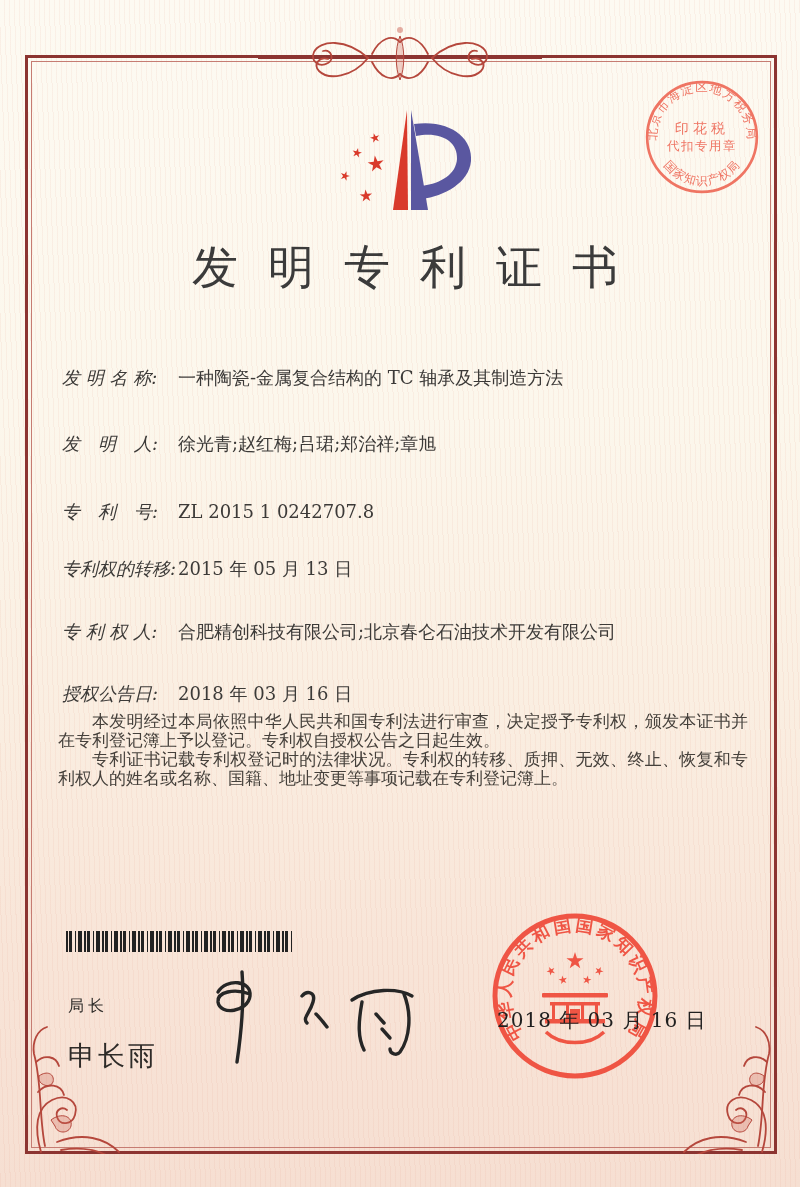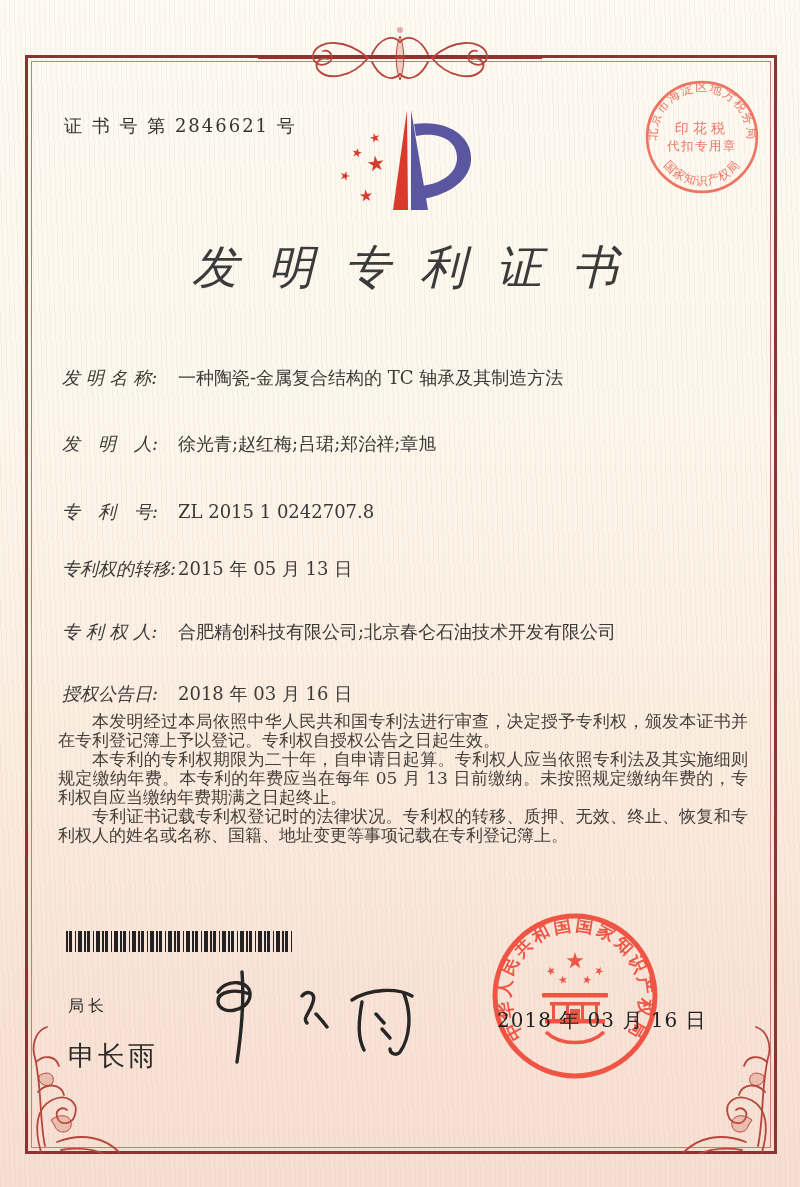--- a/index.html
+++ b/index.html
@@ -21,21 +21,21 @@
     border:1px solid var(--frame-thin);}
   .ornament-top{position:absolute;left:258px;top:16px;width:284px;height:88px;z-index:3;}
   .corner-fl{position:absolute;width:118px;height:130px;z-index:3;}
   .corner-bl{left:27px;top:1024px;}
   .corner-br{left:658px;top:1024px;transform:scaleX(-1);}
   .cert-no{position:absolute;left:64px;top:114px;font-size:18px;letter-spacing:2px;color:#35322f;}
   .logo{position:absolute;left:330px;top:86px;width:160px;height:140px;}
   .tax-stamp{position:absolute;left:642px;top:77px;width:120px;height:120px;opacity:.92;}
   .title{position:absolute;left:0;top:237px;width:100%;text-align:center;
     font-size:46px;letter-spacing:30px;padding-left:40px;box-sizing:border-box;
-    color:#3b3b3b;font-weight:normal;font-style:italic;}
+    color:#3b3b3b;font-weight:normal;}
   .fields{position:absolute;left:62px;top:0;width:690px;}
   .field-row{position:absolute;left:0;font-size:18px;white-space:nowrap;}
   .field-label{display:inline-block;min-width:116px;white-space:pre;font-style:italic;}
   .field-value{white-space:pre;}
   .f0{top:366px}.f1{top:432px}.f2{top:500px}.f3{top:557px}.f4{top:620px}.f5{top:682px}
   .paragraphs{position:absolute;left:58px;top:712px;width:690px;font-size:17px;
     line-height:19px;text-align:justify;color:#45403b;}
   .paragraphs p{margin:0;text-indent:2em;}
   .barcode{position:absolute;left:66px;top:931px;width:226px;height:21px;
     background:repeating-linear-gradient(90deg,#222 0 2px,transparent 2px 3px,#222 3px 6px,
@@ -92,21 +92,20 @@
     <circle cx="142" cy="14" r="3" fill="rgba(203,100,85,0.5)"></circle>
   </svg>
 
   <svg class="corner-fl corner-bl" viewBox="0 0 118 130">
     <use href="#corner-flourish-g"></use>
   </svg>
   <svg class="corner-fl corner-br" viewBox="0 0 118 130">
     <use href="#corner-flourish-g"></use>
   </svg>
 
-  <div class="cert-no">证 书 号 第 2846621 号</div>
 
   <svg class="logo" viewBox="0 0 160 140">
     <path d="M77,24 L63,124 L78,124 Z" fill="var(--logo-red)"></path>
     <path d="M81,24 L81,124 L98,124 Z" fill="var(--logo-blue)"></path>
     <path d="M84,38 C120,33 143,52 141,75 C139,97 114,110 92,113 L92,100 C112,97 126,88 127,73 C128,55 110,45 86,50 Z" fill="var(--logo-blue)"></path>
     <g fill="var(--logo-red)">
       <use href="#star5" transform="translate(45,52) scale(5) rotate(-15)"></use>
       <use href="#star5" transform="translate(27,67) scale(5) rotate(12)"></use>
       <use href="#star5" transform="translate(46,78) scale(8.5) rotate(-8)"></use>
       <use href="#star5" transform="translate(15,90) scale(5) rotate(18)"></use>
@@ -134,21 +133,20 @@
     <div class="field-row f0"><span class="field-label">发 明 名 称:</span><span class="field-value">一种陶瓷-金属复合结构的 TC 轴承及其制造方法</span></div>
     <div class="field-row f1"><span class="field-label">发　明　人:</span><span class="field-value">徐光青;赵红梅;吕珺;郑治祥;章旭</span></div>
     <div class="field-row f2"><span class="field-label">专　利　号:</span><span class="field-value">ZL 2015 1 0242707.8</span></div>
     <div class="field-row f3"><span class="field-label">专利权的转移:</span><span class="field-value">2015 年 05 月 13 日</span></div>
     <div class="field-row f4"><span class="field-label">专 利 权 人:</span><span class="field-value">合肥精创科技有限公司;北京春仑石油技术开发有限公司</span></div>
     <div class="field-row f5"><span class="field-label">授权公告日:</span><span class="field-value">2018 年 03 月 16 日</span></div>
   </div>
 
   <div class="paragraphs">
     <p>本发明经过本局依照中华人民共和国专利法进行审查，决定授予专利权，颁发本证书并在专利登记簿上予以登记。专利权自授权公告之日起生效。</p>
-    <p>本专利的专利权期限为二十年，自申请日起算。专利权人应当依照专利法及其实施细则规定缴纳年费。本专利的年费应当在每年 05 月 13 日前缴纳。未按照规定缴纳年费的，专利权自应当缴纳年费期满之日起终止。</p>
     <p>专利证书记载专利权登记时的法律状况。专利权的转移、质押、无效、终止、恢复和专利权人的姓名或名称、国籍、地址变更等事项记载在专利登记簿上。</p>
   </div>
 
   <div class="barcode"></div>
 
   <div class="signer-title">局长</div>
   <div class="signer-name">申长雨</div>
 
   <svg class="signature" viewBox="0 0 250 104">
     <g fill="none" stroke="#262626" stroke-width="3.4" stroke-linecap="round" stroke-linejoin="round">

